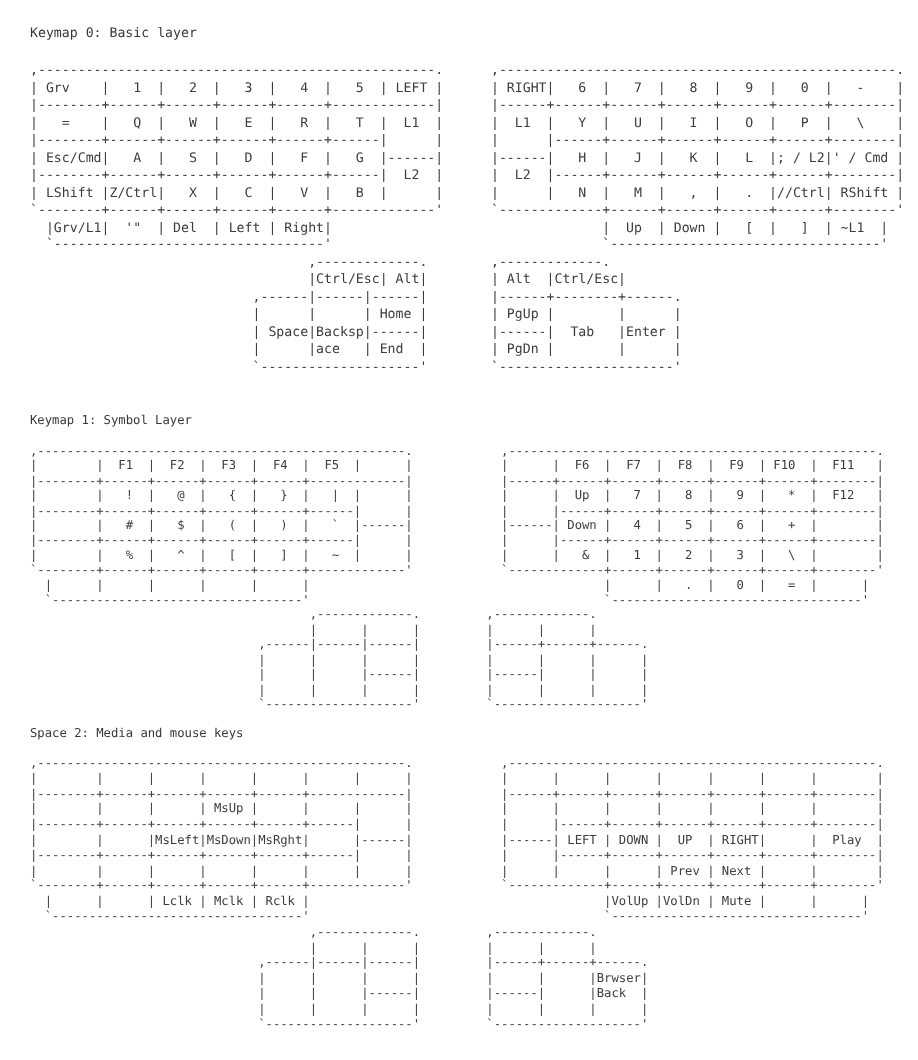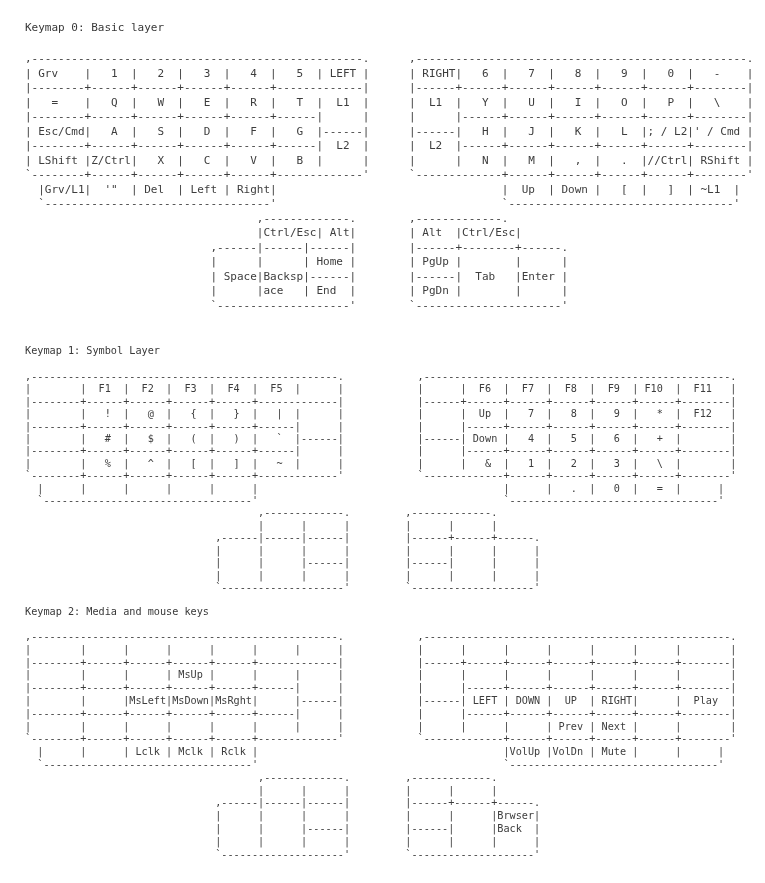--- a/index.html
+++ b/index.html
@@ -76,21 +76,21 @@
                                       ,-------------.         ,-------------.
                                       |      |      |         |      |      |
                                ,------|------|------|         |------+------+------.
                                |      |      |      |         |      |      |      |
                                |      |      |------|         |------|      |      |
                                |      |      |      |         |      |      |      |
                                `--------------------'         `--------------------'</pre>
 </div>
 
 <div>
-  <div class="km-title" id="km2-title">Keymap 2: Media and mouse keys</div>
+  <div class="km-title" id="km2-title">Space 2: Media and mouse keys</div>
   <pre class="km-art" id="km2-art">,--------------------------------------------------.            ,--------------------------------------------------.
 |        |      |      |      |      |      |      |            |      |      |      |      |      |      |        |
 |--------+------+------+------+------+-------------|            |------+------+------+------+------+------+--------|
 |        |      |      | MsUp |      |      |      |            |      |      |      |      |      |      |        |
 |--------+------+------+------+------+------|      |            |      |------+------+------+------+------+--------|
 |        |      |MsLeft|MsDown|MsRght|      |------|            |------| LEFT | DOWN |  UP  | RIGHT|      |  Play  |
 |--------+------+------+------+------+------|      |            |      |------+------+------+------+------+--------|
 |        |      |      |      |      |      |      |            |      |      |      | Prev | Next |      |        |
 `--------+------+------+------+------+-------------'            `-------------+------+------+------+------+--------'
   |      |      | Lclk | Mclk | Rclk |                                        |VolUp |VolDn | Mute |      |      |

